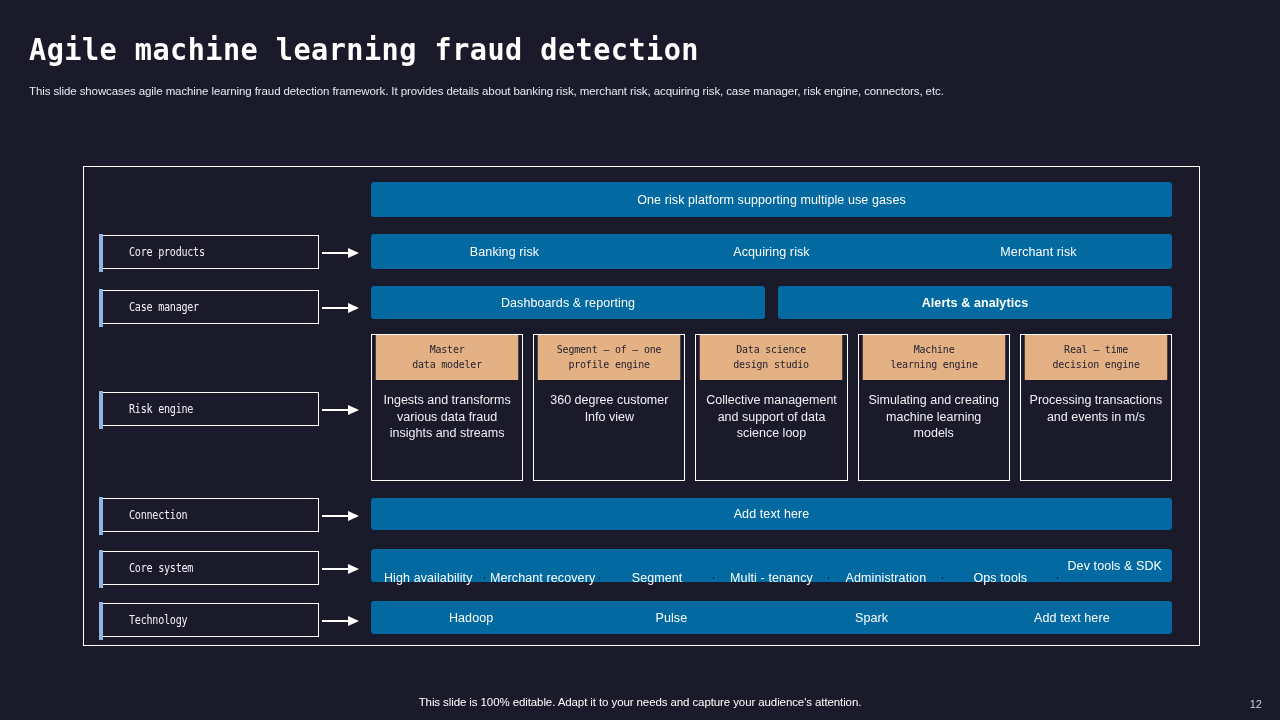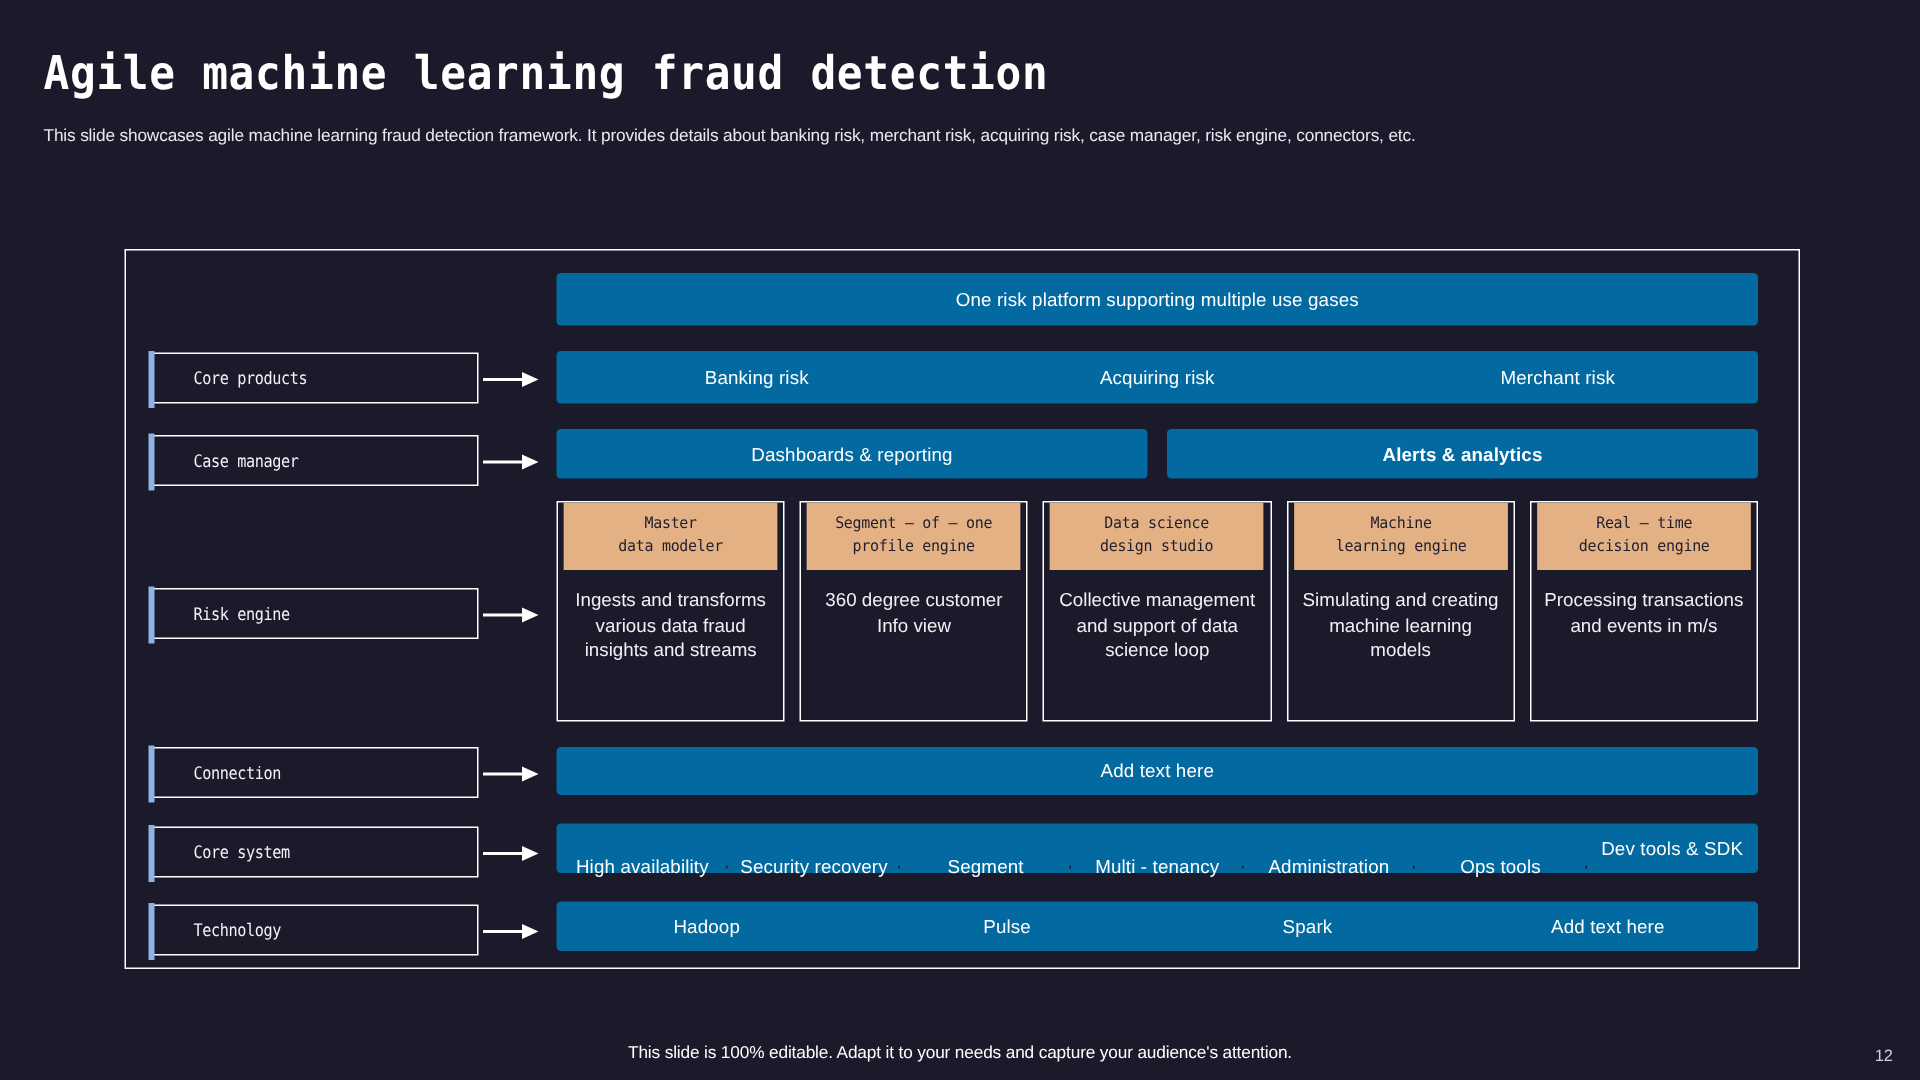--- a/index.html
+++ b/index.html
@@ -347,21 +347,21 @@
           </div>
           <div class="card-body">Processing transactions and events in m/s</div>
         </div>
 
       </div>
 
       <div class="bar full" style="position:absolute; top:331px; height:32px;">Add  text here</div>
 
       <div class="bar full" style="position:absolute; top:382px; height:33px;">
         <div class="seg seg-divider">High availability</div>
-        <div class="seg seg-divider">Security recovery</div>
+        <div class="seg seg-divider">Merchant recovery</div>
         <div class="seg seg-divider">Segment</div>
         <div class="seg seg-divider">Multi - tenancy</div>
         <div class="seg seg-divider">Administration</div>
         <div class="seg seg-divider">Ops tools</div>
         <div class="seg">Dev tools &amp; SDK</div>
       </div>
 
       <div class="bar full" style="position:absolute; top:434px; height:33px;">
         <div class="seg">Hadoop</div>
         <div class="seg">Pulse</div>

